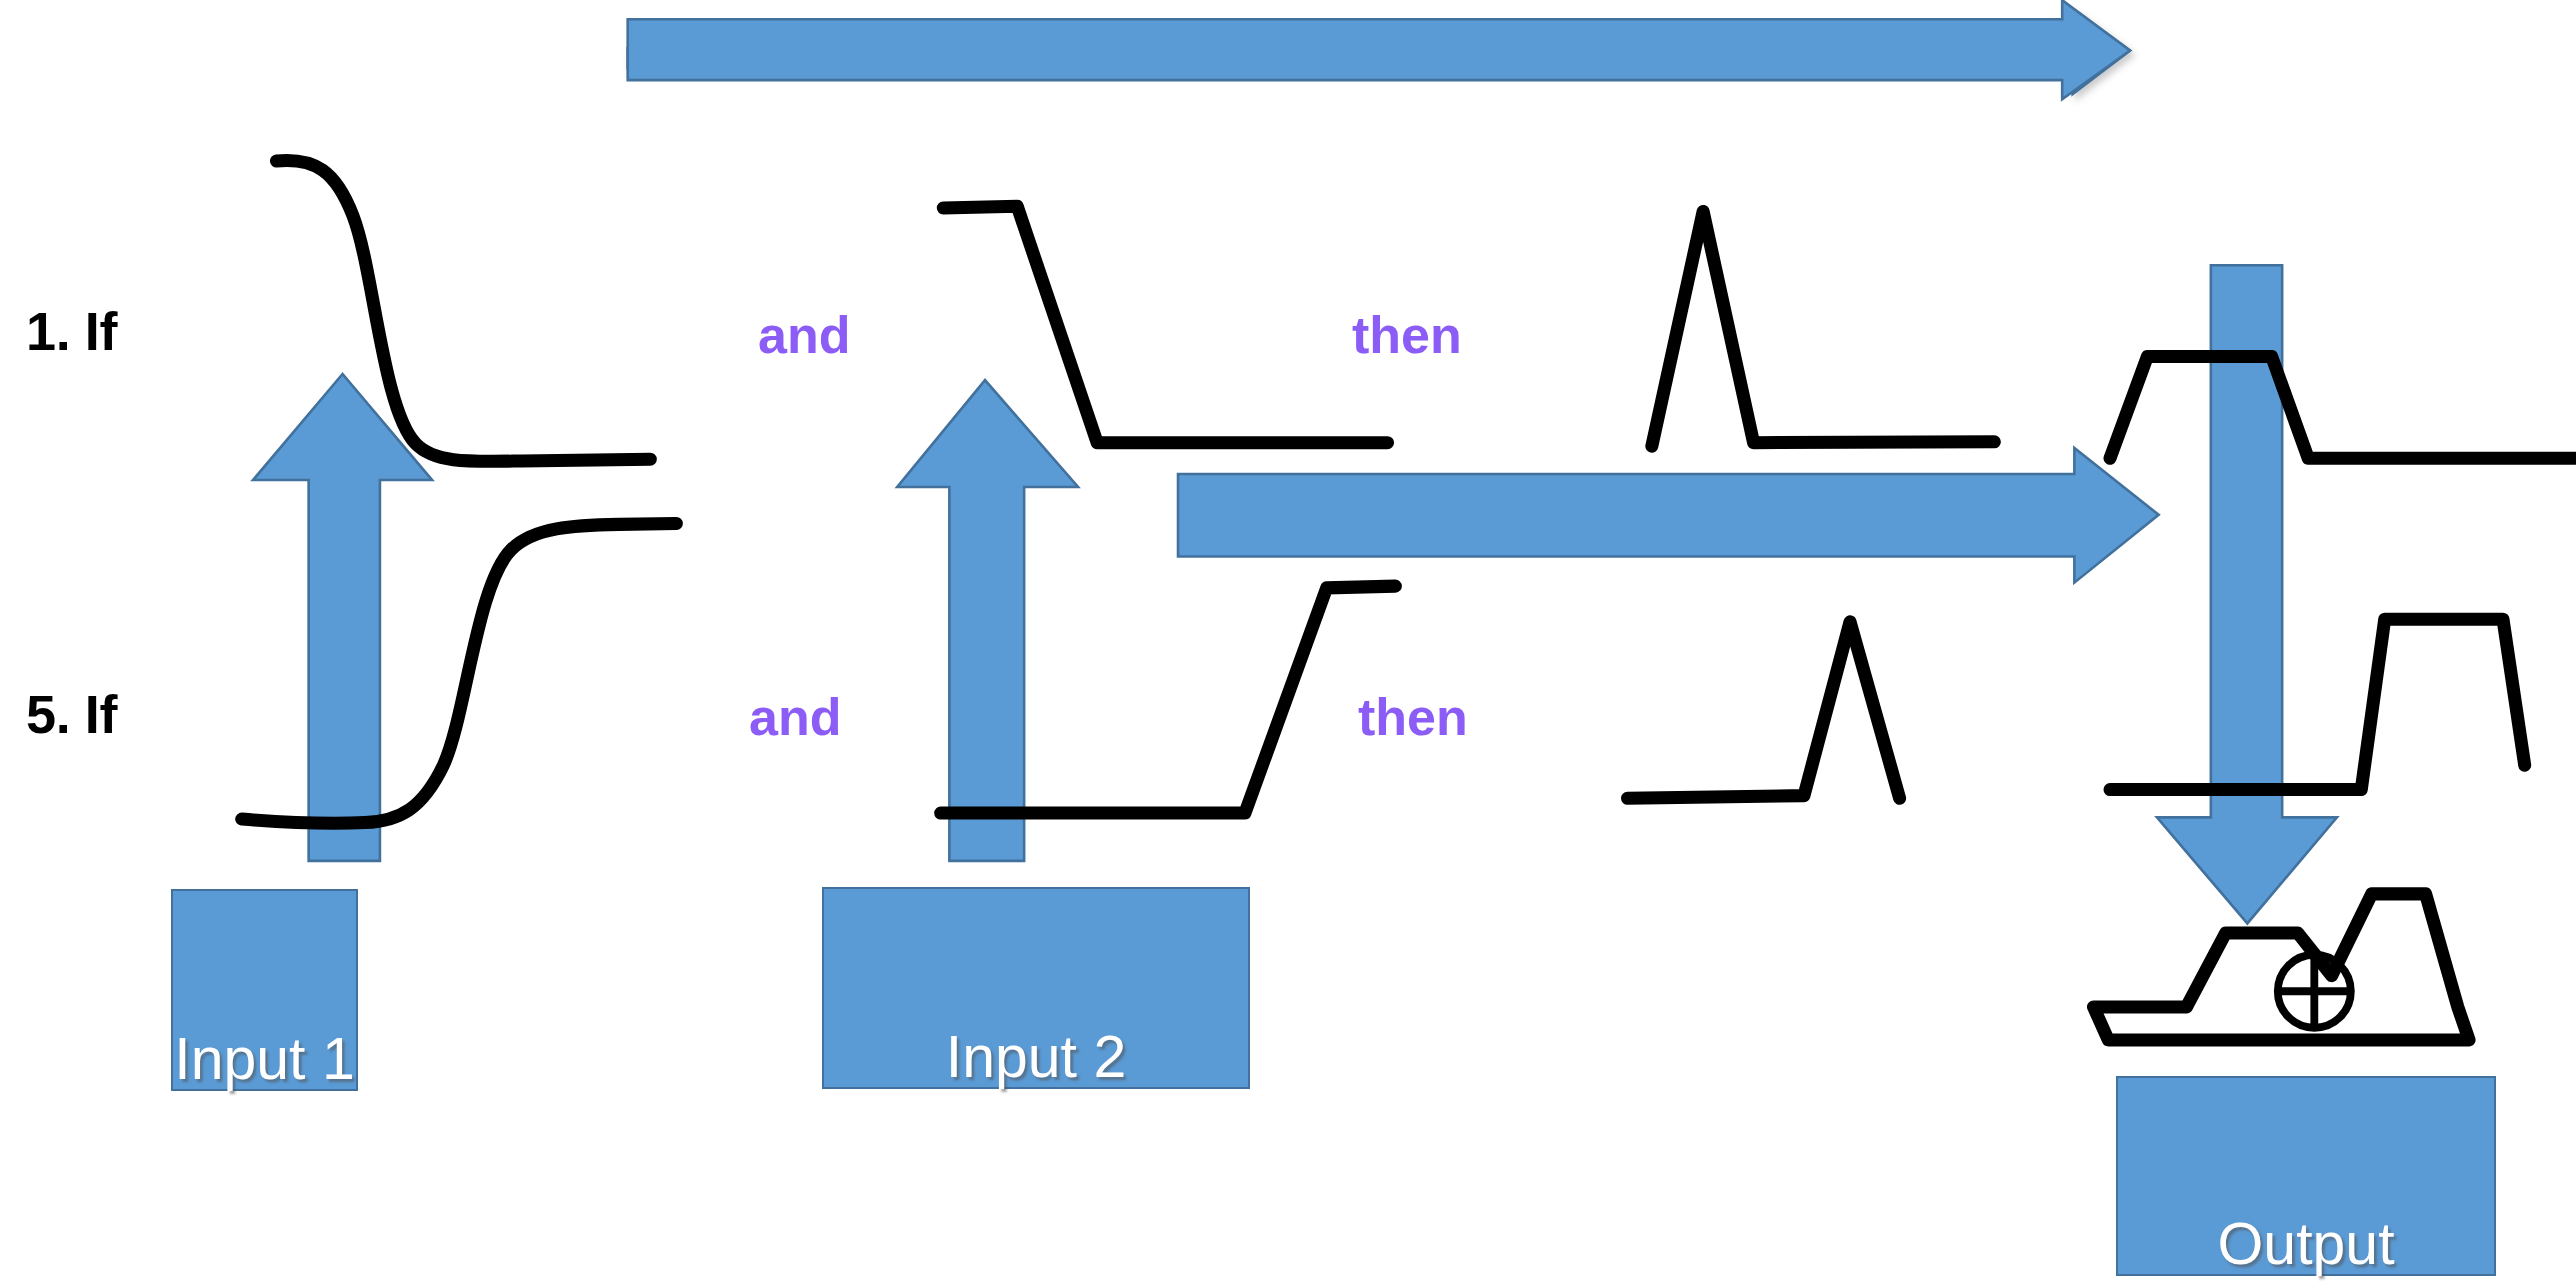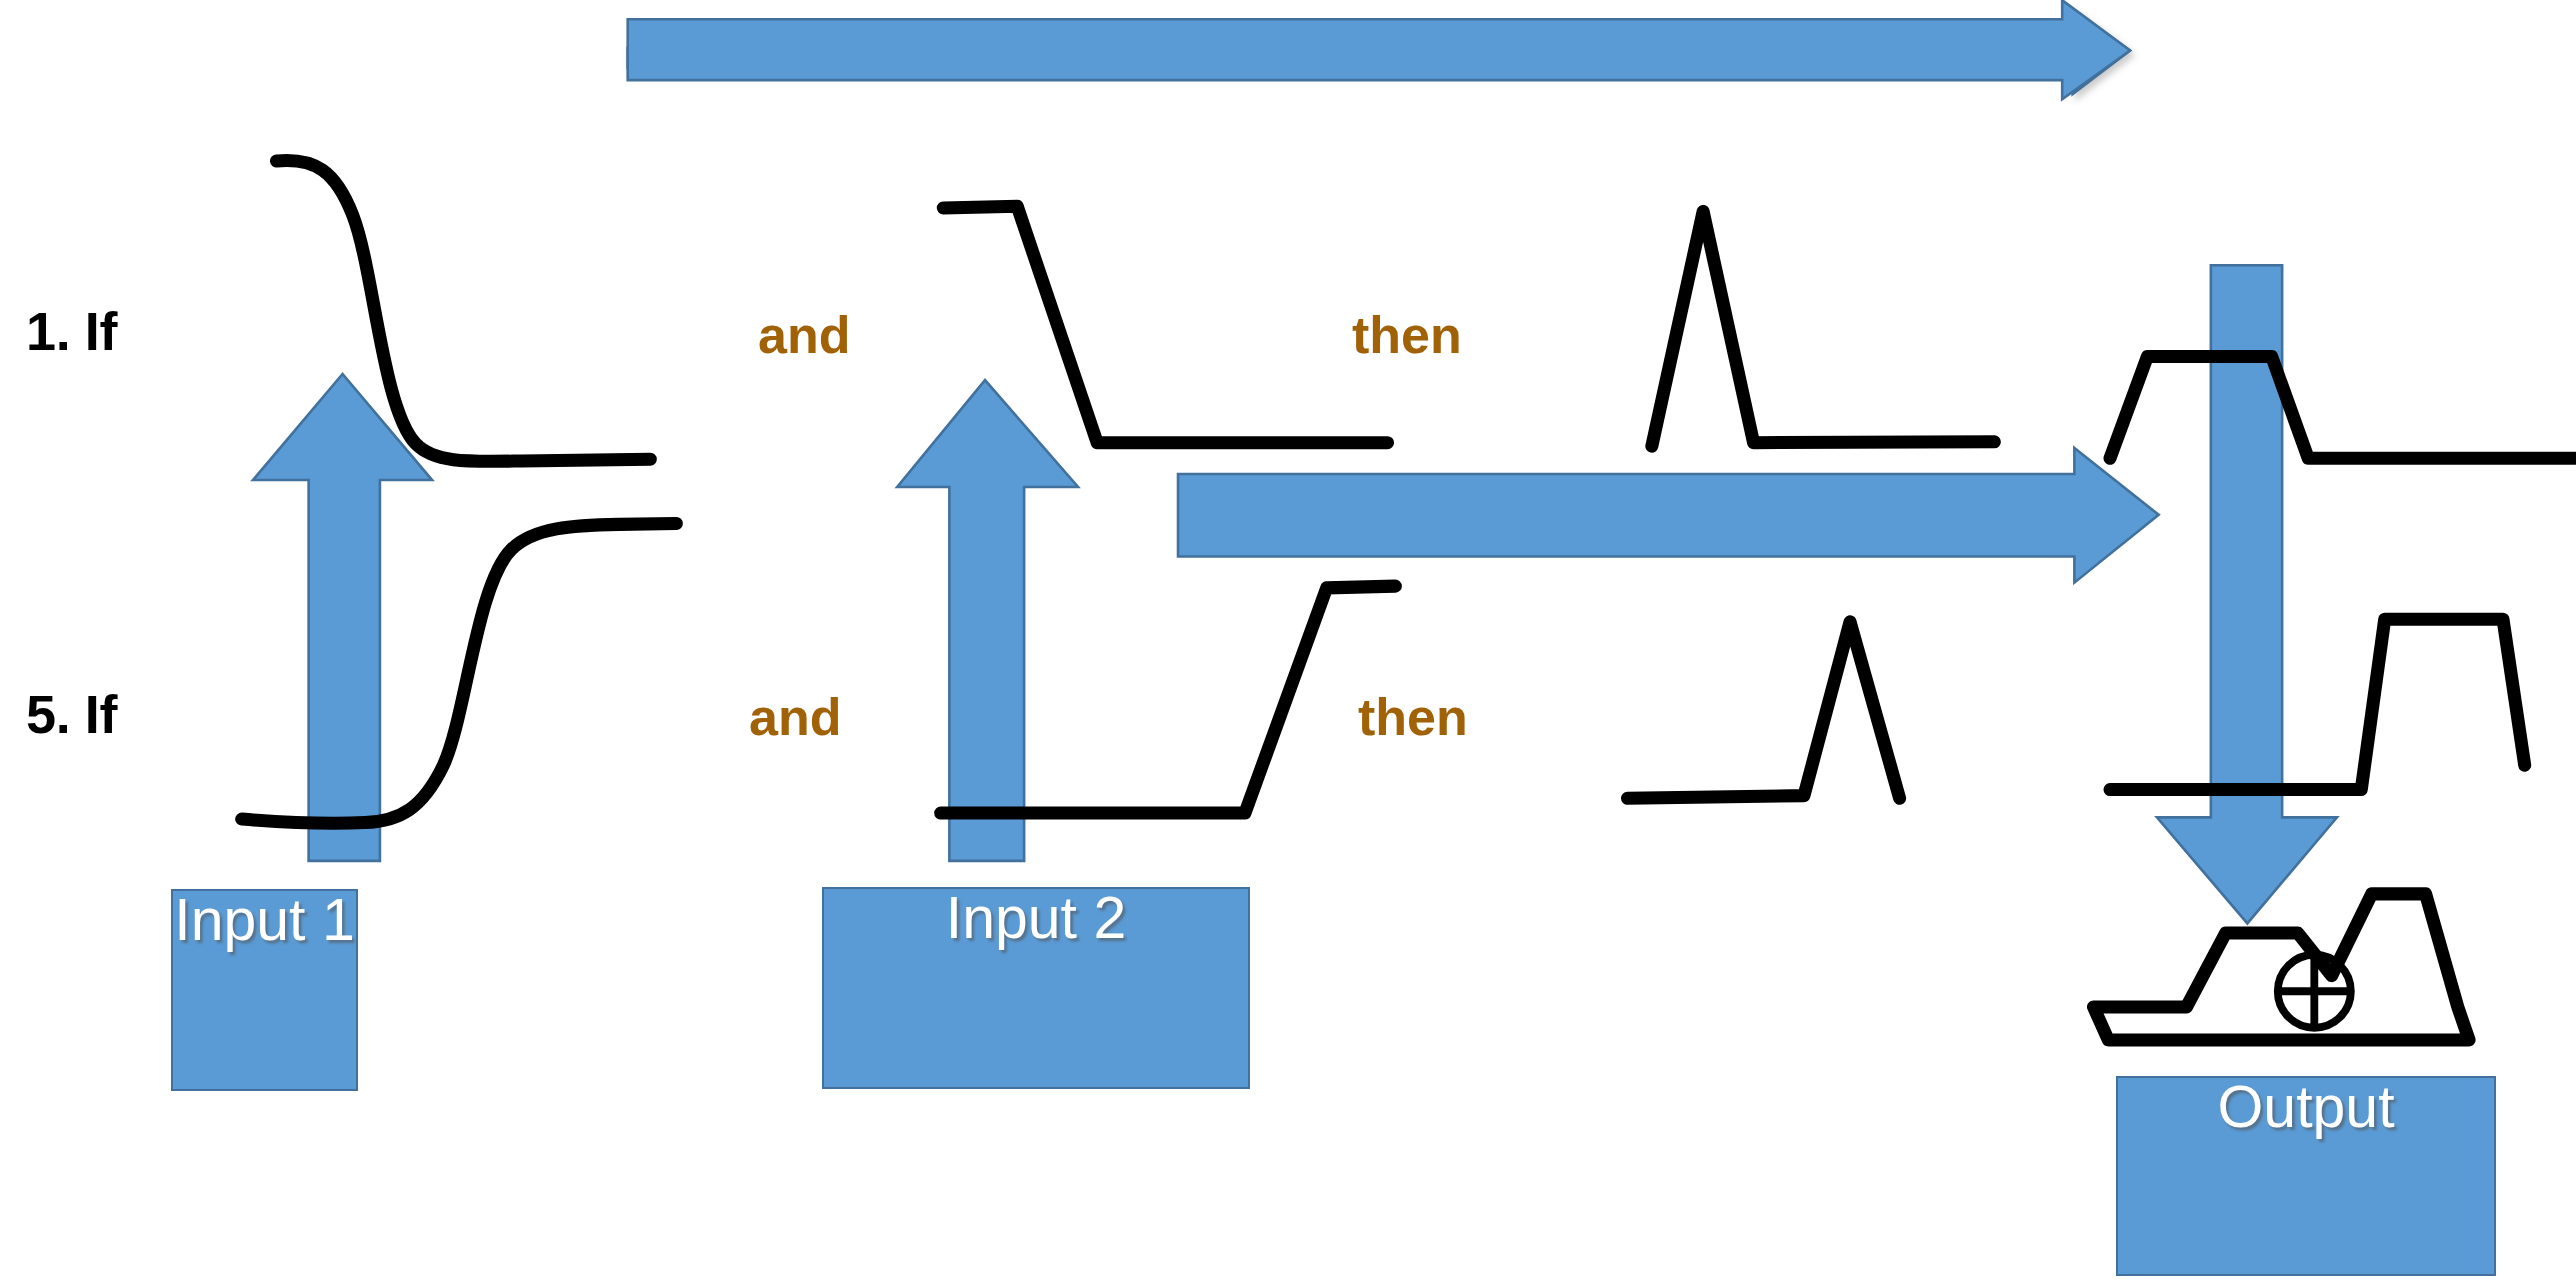--- a/index.html
+++ b/index.html
@@ -34,30 +34,30 @@
     color: #000000;
     white-space: nowrap;
     letter-spacing: -0.4px;
   }
   .conn-label {
     position: absolute;
     font-family: "Liberation Sans", sans-serif;
     font-weight: bold;
     font-size: 52px;
     line-height: 52px;
-    color: #a16207;
+    color: #8b5cf6;
     white-space: nowrap;
   }
   .io-box {
     position: absolute;
     background: #5B9BD5;
     border: 2.6px solid #41719C;
     box-sizing: border-box;
     display: flex;
-    align-items: flex-start;
+    align-items: flex-end;
     justify-content: center;
   }
   .io-box span {
     font-family: "Liberation Sans", sans-serif;
     font-size: 59px;
     line-height: 59px;
     color: #ffffff;
     text-shadow: 2.6px 2.6px 2.6px rgba(80,80,80,0.55);
     white-space: nowrap;
   }

